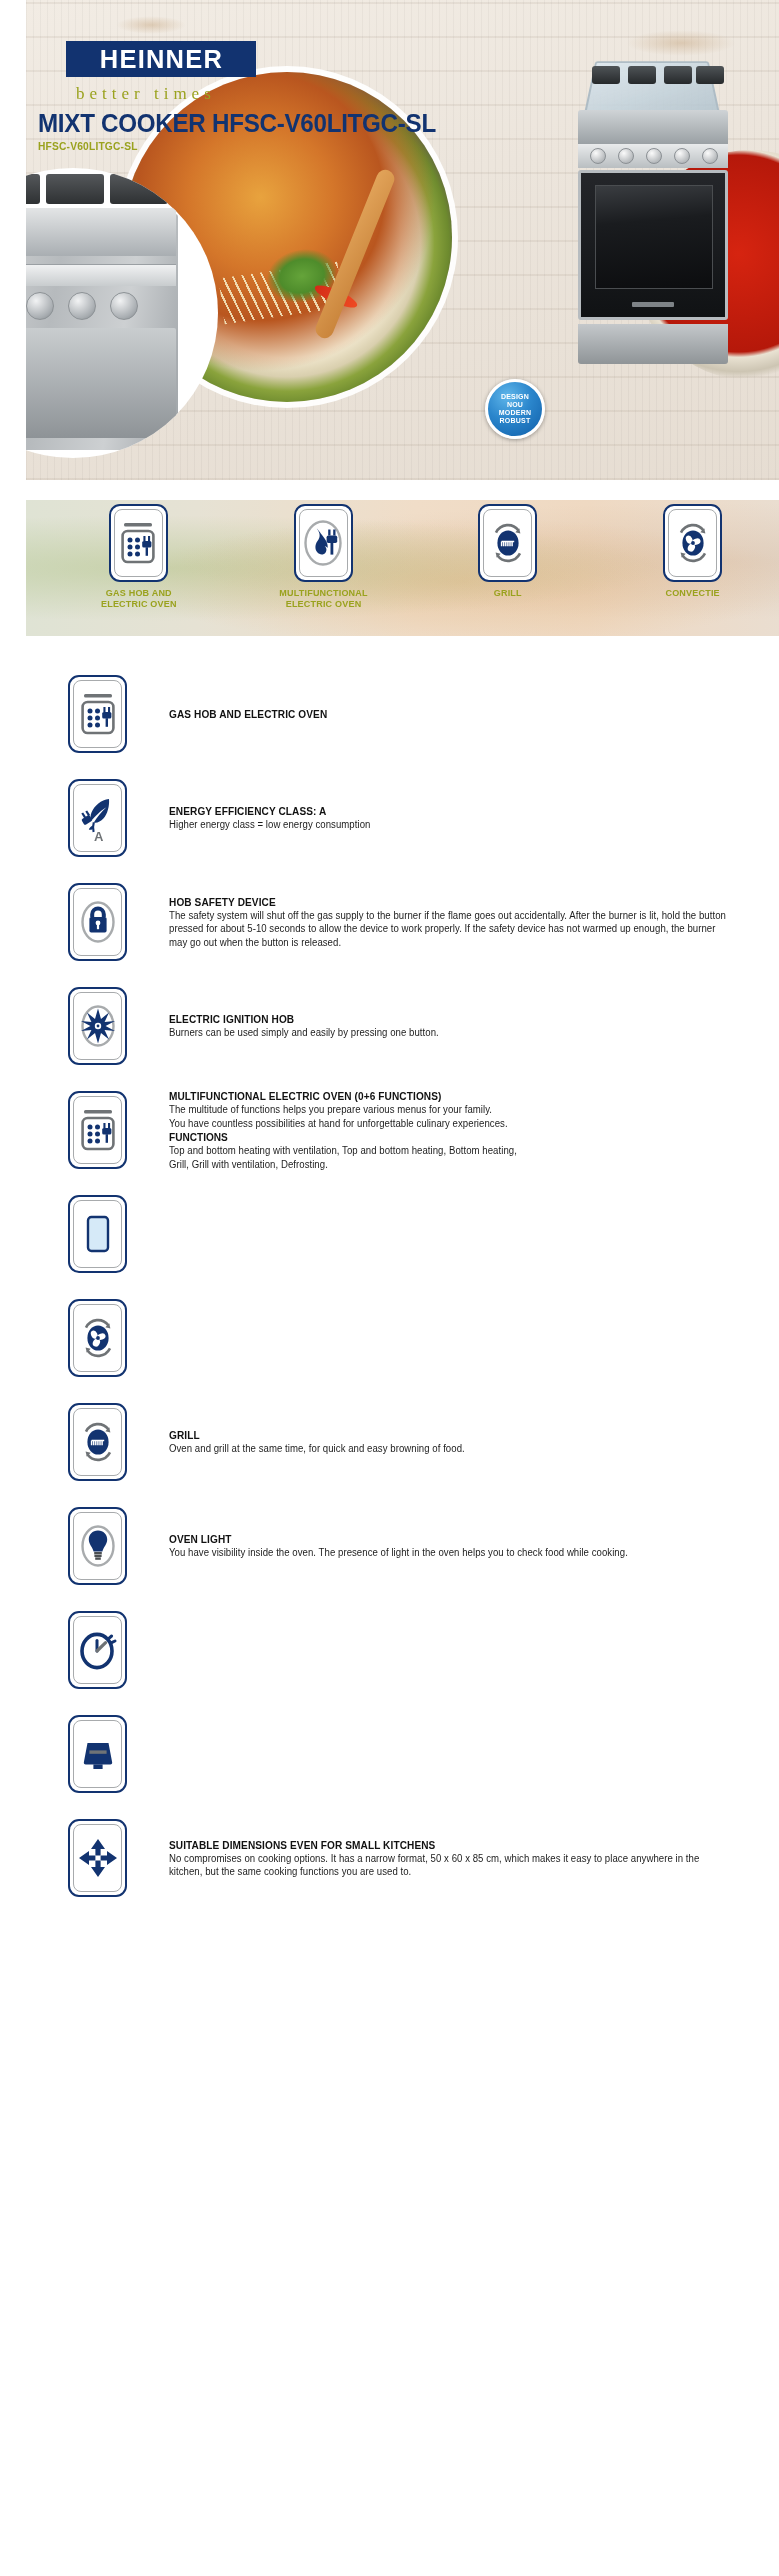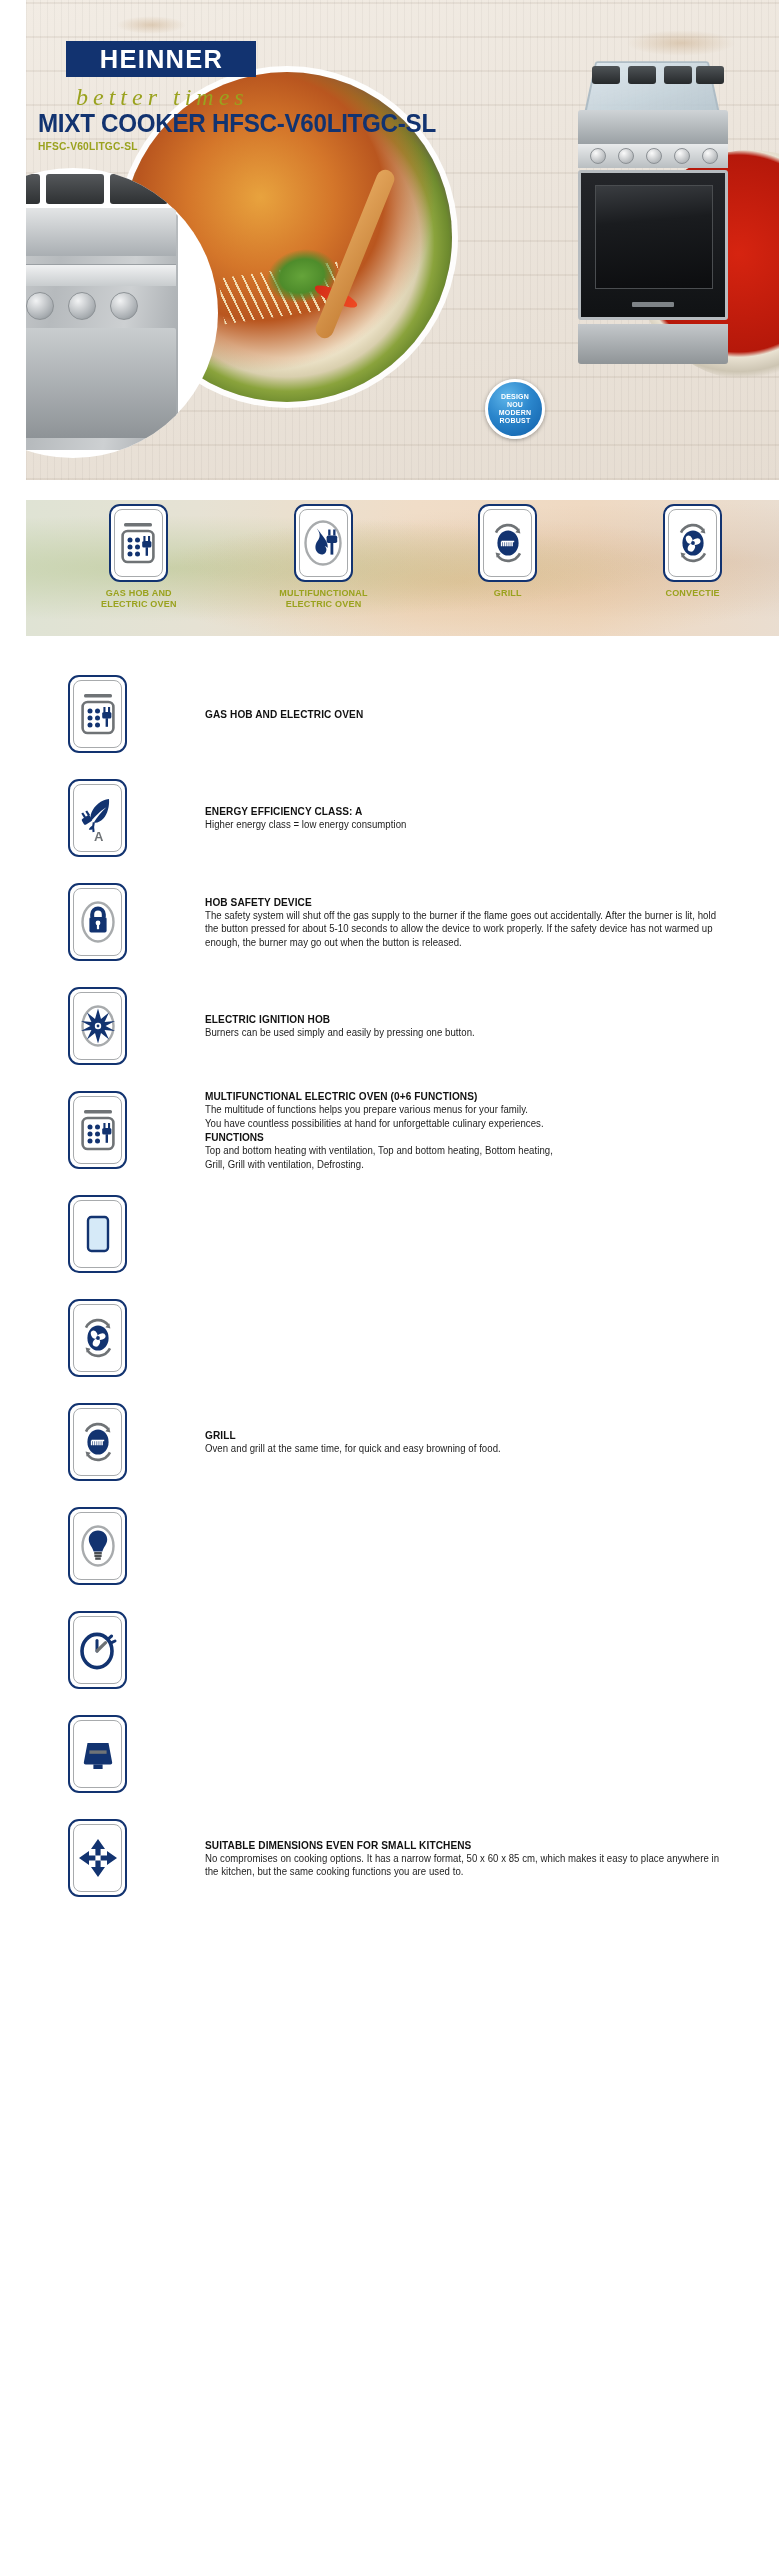--- a/index.html
+++ b/index.html
@@ -38,22 +38,22 @@
     background:#123370;
     display:flex; align-items:center; justify-content:center;
   }
   .logo-text {
     color:#ffffff; font-weight:bold; font-size:25px;
     letter-spacing:1.2px; font-family:"Liberation Sans", sans-serif;
     transform:scaleX(1.02);
   }
   .tagline {
     position:absolute; left:50px; top:84px;
-    color:#9aa21e; font-size:24px; letter-spacing:5px;
-    font-family:"Liberation Serif", serif; font-style:italic;
+    color:#9aa21e; font-size:17px; letter-spacing:5px;
+    font-family:"Liberation Serif", serif; 
   }
   .hero-title {
     position:absolute; left:12px; top:108px;
     color:#123370; font-size:26px; font-weight:bold;
     letter-spacing:-0.3px;
     transform:scaleX(0.93); transform-origin:left center;
     white-space:nowrap;
   }
   .hero-sku {
     position:absolute; left:12px; top:140px;
@@ -249,21 +249,21 @@
   }
   .tile svg { position:relative; z-index:2; display:block; }
 
   
   .features { padding:26px 0 28px 0; background:#ffffff; }
   .frow {
     display:flex; align-items:center;
     padding:0 26px 0 42px;
     min-height:104px;
   }
-  .frow-text { margin-left:78px; flex:1; }
+  .frow-text { margin-left:42px; flex:1; }
   .ftitle {
     font-size:10.5px; font-weight:bold; color:#111111;
     letter-spacing:0.1px; line-height:14px;
     transform:scaleX(.96); transform-origin:left center;
   }
   .fdesc {
     font-size:10px; color:#1c1c1c; line-height:13.5px;
     letter-spacing:0.05px;
     transform:scaleX(.96); transform-origin:left center;
   }
@@ -541,20 +541,24 @@
       <div class="frow">
         <div class="tile">
           <svg width="40" height="46" viewBox="0 0 40 46">
     <ellipse cx="20" cy="23" rx="15.5" ry="19.5" fill="none" stroke="#a8abad" stroke-width="2.4"></ellipse>
     <path d="M20 7.5 C14.4 7.5 10.8 11.6 10.8 16.6 C10.8 21.4 14.6 24.2 15.6 28.6 h8.8 C25.4 24.2 29.2 21.4 29.2 16.6 C29.2 11.6 25.6 7.5 20 7.5 Z" fill="#123370"></path>
     <rect x="16.2" y="29" width="7.6" height="2.4" fill="#4a4e51"></rect>
     <rect x="16.4" y="31.8" width="7.2" height="2.2" fill="#4a4e51"></rect>
     <rect x="17.2" y="34.4" width="5.6" height="2.4" fill="#4a4e51"></rect>
   </svg>
         </div>
+        <div class="frow-text">
+          <div class="ftitle">OVEN LIGHT</div>
+          <div class="fdesc">You have visibility inside the oven. The presence of light in the oven helps you to check food while cooking.</div>
+        </div>
       </div>
       <div class="frow">
         <div class="tile">
           <svg width="42" height="46" viewBox="0 0 42 46">
     <ellipse cx="20" cy="24" rx="15" ry="16.6" fill="none" stroke="#123370" stroke-width="3.6"></ellipse>
     <path d="M31.6 11.6 l3 -2.6" stroke="#123370" stroke-width="3" stroke-linecap="round" fill="none"></path>
     <path d="M34.6 15.6 l3.4 -1.6" stroke="#123370" stroke-width="3" stroke-linecap="round" fill="none"></path>
     <path d="M20 24 V13.6" stroke="#123370" stroke-width="3" stroke-linecap="round" fill="none"></path>
     <path d="M20 24 L28.6 15.6" stroke="#6f7376" stroke-width="3.2" stroke-linecap="round" fill="none"></path>
   </svg>

